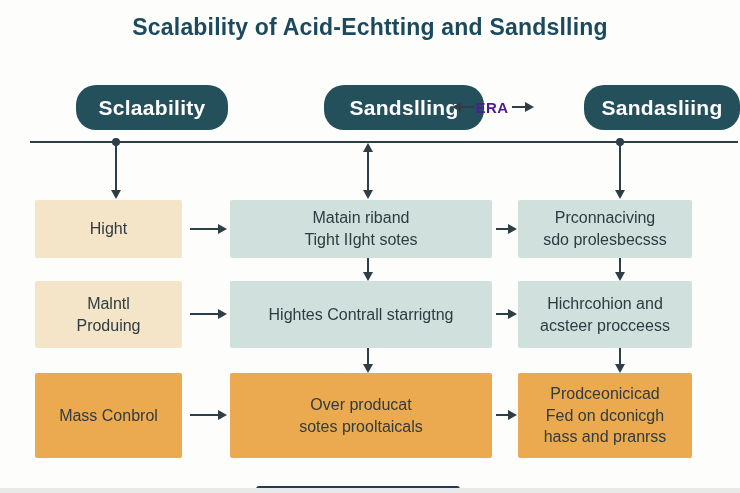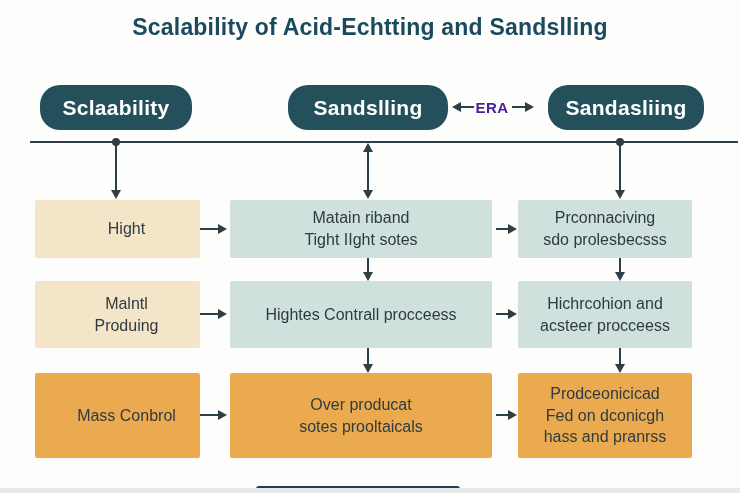--- a/index.html
+++ b/index.html
@@ -19,21 +19,21 @@
     position:relative;width:740px;height:488px;background:var(--bg);
     overflow:hidden;margin:0 auto;
   }
   .title{
     position:absolute;left:0;top:14px;width:740px;text-align:center;
     font-size:23px;font-weight:bold;color:var(--title-color);letter-spacing:.2px;
   }
   .hdr{
     position:absolute;height:45px;background:var(--header-bg);color:var(--header-text);
     border-radius:20px;display:flex;align-items:center;justify-content:center;
-    font-size:21px;font-weight:bold;letter-spacing:.3px;
+    font-size:21px;font-weight:bold;letter-spacing:.3px;margin-left:36px;
   }
   .hdr1{left:40px;top:85px;width:152px;}
   .hdr2{left:288px;top:85px;width:160px;}
   .hdr3{left:548px;top:85px;width:156px;}
   .era{
     position:absolute;left:448px;top:95px;width:88px;height:24px;
     display:flex;align-items:center;justify-content:center;
     font-size:15px;font-weight:bold;color:#4c1d95;letter-spacing:.5px;
   }
   .cell{
@@ -44,21 +44,21 @@
   .cell-text{white-space:pre-line;}
   .cream{background:var(--cream);}
   .teal{background:var(--teal-light);}
   .orange{background:var(--orange);}
   
   .r1{top:200px;height:58px;}
   
   .r2{top:281px;height:67px;}
   
   .r3{top:373px;height:85px;}
-  .c1{left:35px;width:147px;padding-left:18px;}
+  .c1{left:35px;width:147px;}
   .c2{left:230px;width:262px;}
   .c3{left:518px;width:174px;}
   svg.connectors{position:absolute;left:0;top:0;pointer-events:none;}
   .bottom-bar{
     position:absolute;left:256px;top:486px;width:204px;height:6px;
     background:#1d3e55;border-radius:3px;
   }
 </style>
 </head>
 <body>
@@ -167,21 +167,21 @@
   <div class="cell teal r1 c3">
     <span class="cell-text">Prconnaciving
 sdo prolesbecsss</span>
   </div>
 
   <div class="cell cream r2 c1">
     <span class="cell-text">Malntl
 Produing</span>
   </div>
   <div class="cell teal r2 c2">
-    <span class="cell-text">Hightes Contrall procceess</span>
+    <span class="cell-text">Hightes Contrall starrigtng</span>
   </div>
   <div class="cell orange r3 c1">
     <span class="cell-text">Mass Conbrol</span>
   </div>
 
   <div class="cell teal r2 c3">
     <span class="cell-text">Hichrcohion and
 acsteer procceess</span>
   </div>
   <div class="cell orange r3 c3">

